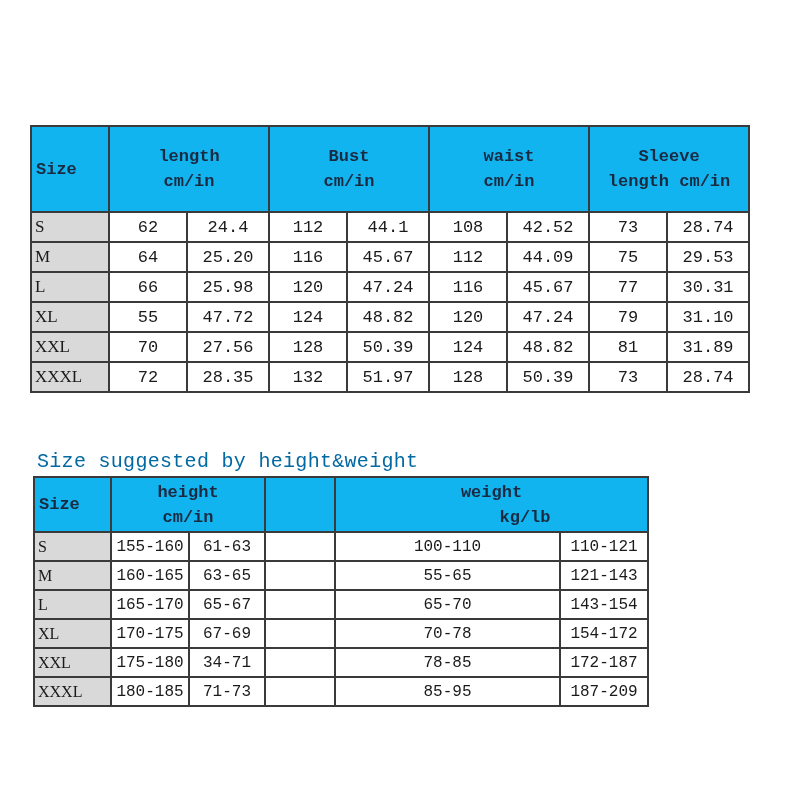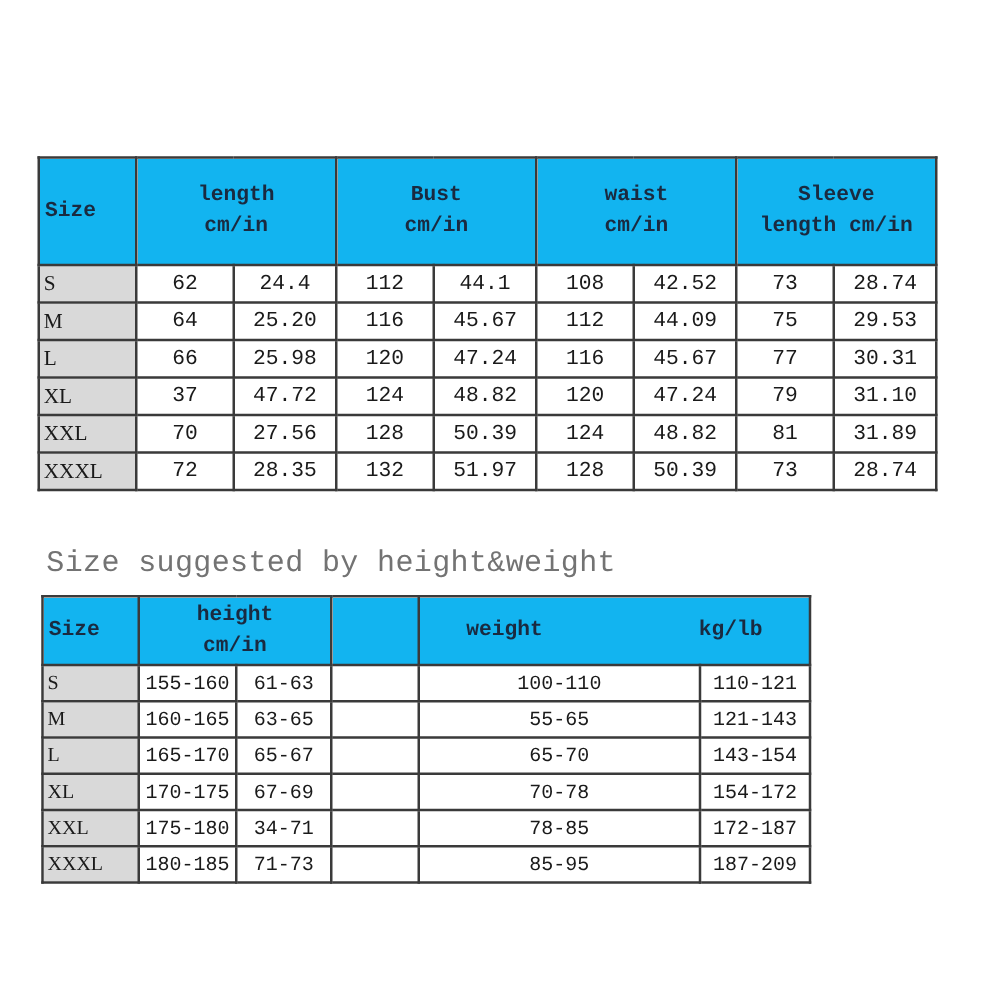--- a/index.html
+++ b/index.html
@@ -52,38 +52,39 @@
     #size-chart {
       left: 30px;
       top: 125px;
       width: 718px;
     }
     #size-chart th { height: 84px; }
     #size-chart td { height: 28px; }
     #suggest-title {
       position: absolute;
       left: 37px;
-      top: 438px;
-      font-size: 24px;
+      top: 450px;
+      font-size: 20px;
       font-family: "Liberation Mono", "DejaVu Sans Mono", monospace;
       letter-spacing: 0.3px;
-      color: #737373;
+      color: #0369a1;
     }
     #suggest-chart {
       left: 33px;
       top: 476px;
       width: 614px;
     }
     #suggest-chart th { height: 53px; }
     #suggest-chart td { height: 27px; font-size: 16px; }
     .head-split {
       display: flex;
       justify-content: space-around;
       align-items: center;
       padding: 0 8px;
+      flex-direction: column;
     }
   </style>
 </head>
 <body>
 
 <table id="size-chart">
   <colgroup>
     <col style="width:78px">
       <col style="width:78px">
       <col style="width:82px">
@@ -144,21 +145,21 @@
       <td>25.98</td>
       <td>120</td>
       <td>47.24</td>
       <td>116</td>
       <td>45.67</td>
       <td>77</td>
       <td>30.31</td>
     </tr>
     <tr>
       <td class="size-cell">XL</td>
-      <td>37</td>
+      <td>55</td>
       <td>47.72</td>
       <td>124</td>
       <td>48.82</td>
       <td>120</td>
       <td>47.24</td>
       <td>79</td>
       <td>31.10</td>
     </tr>
     <tr>
       <td class="size-cell">XXL</td>

